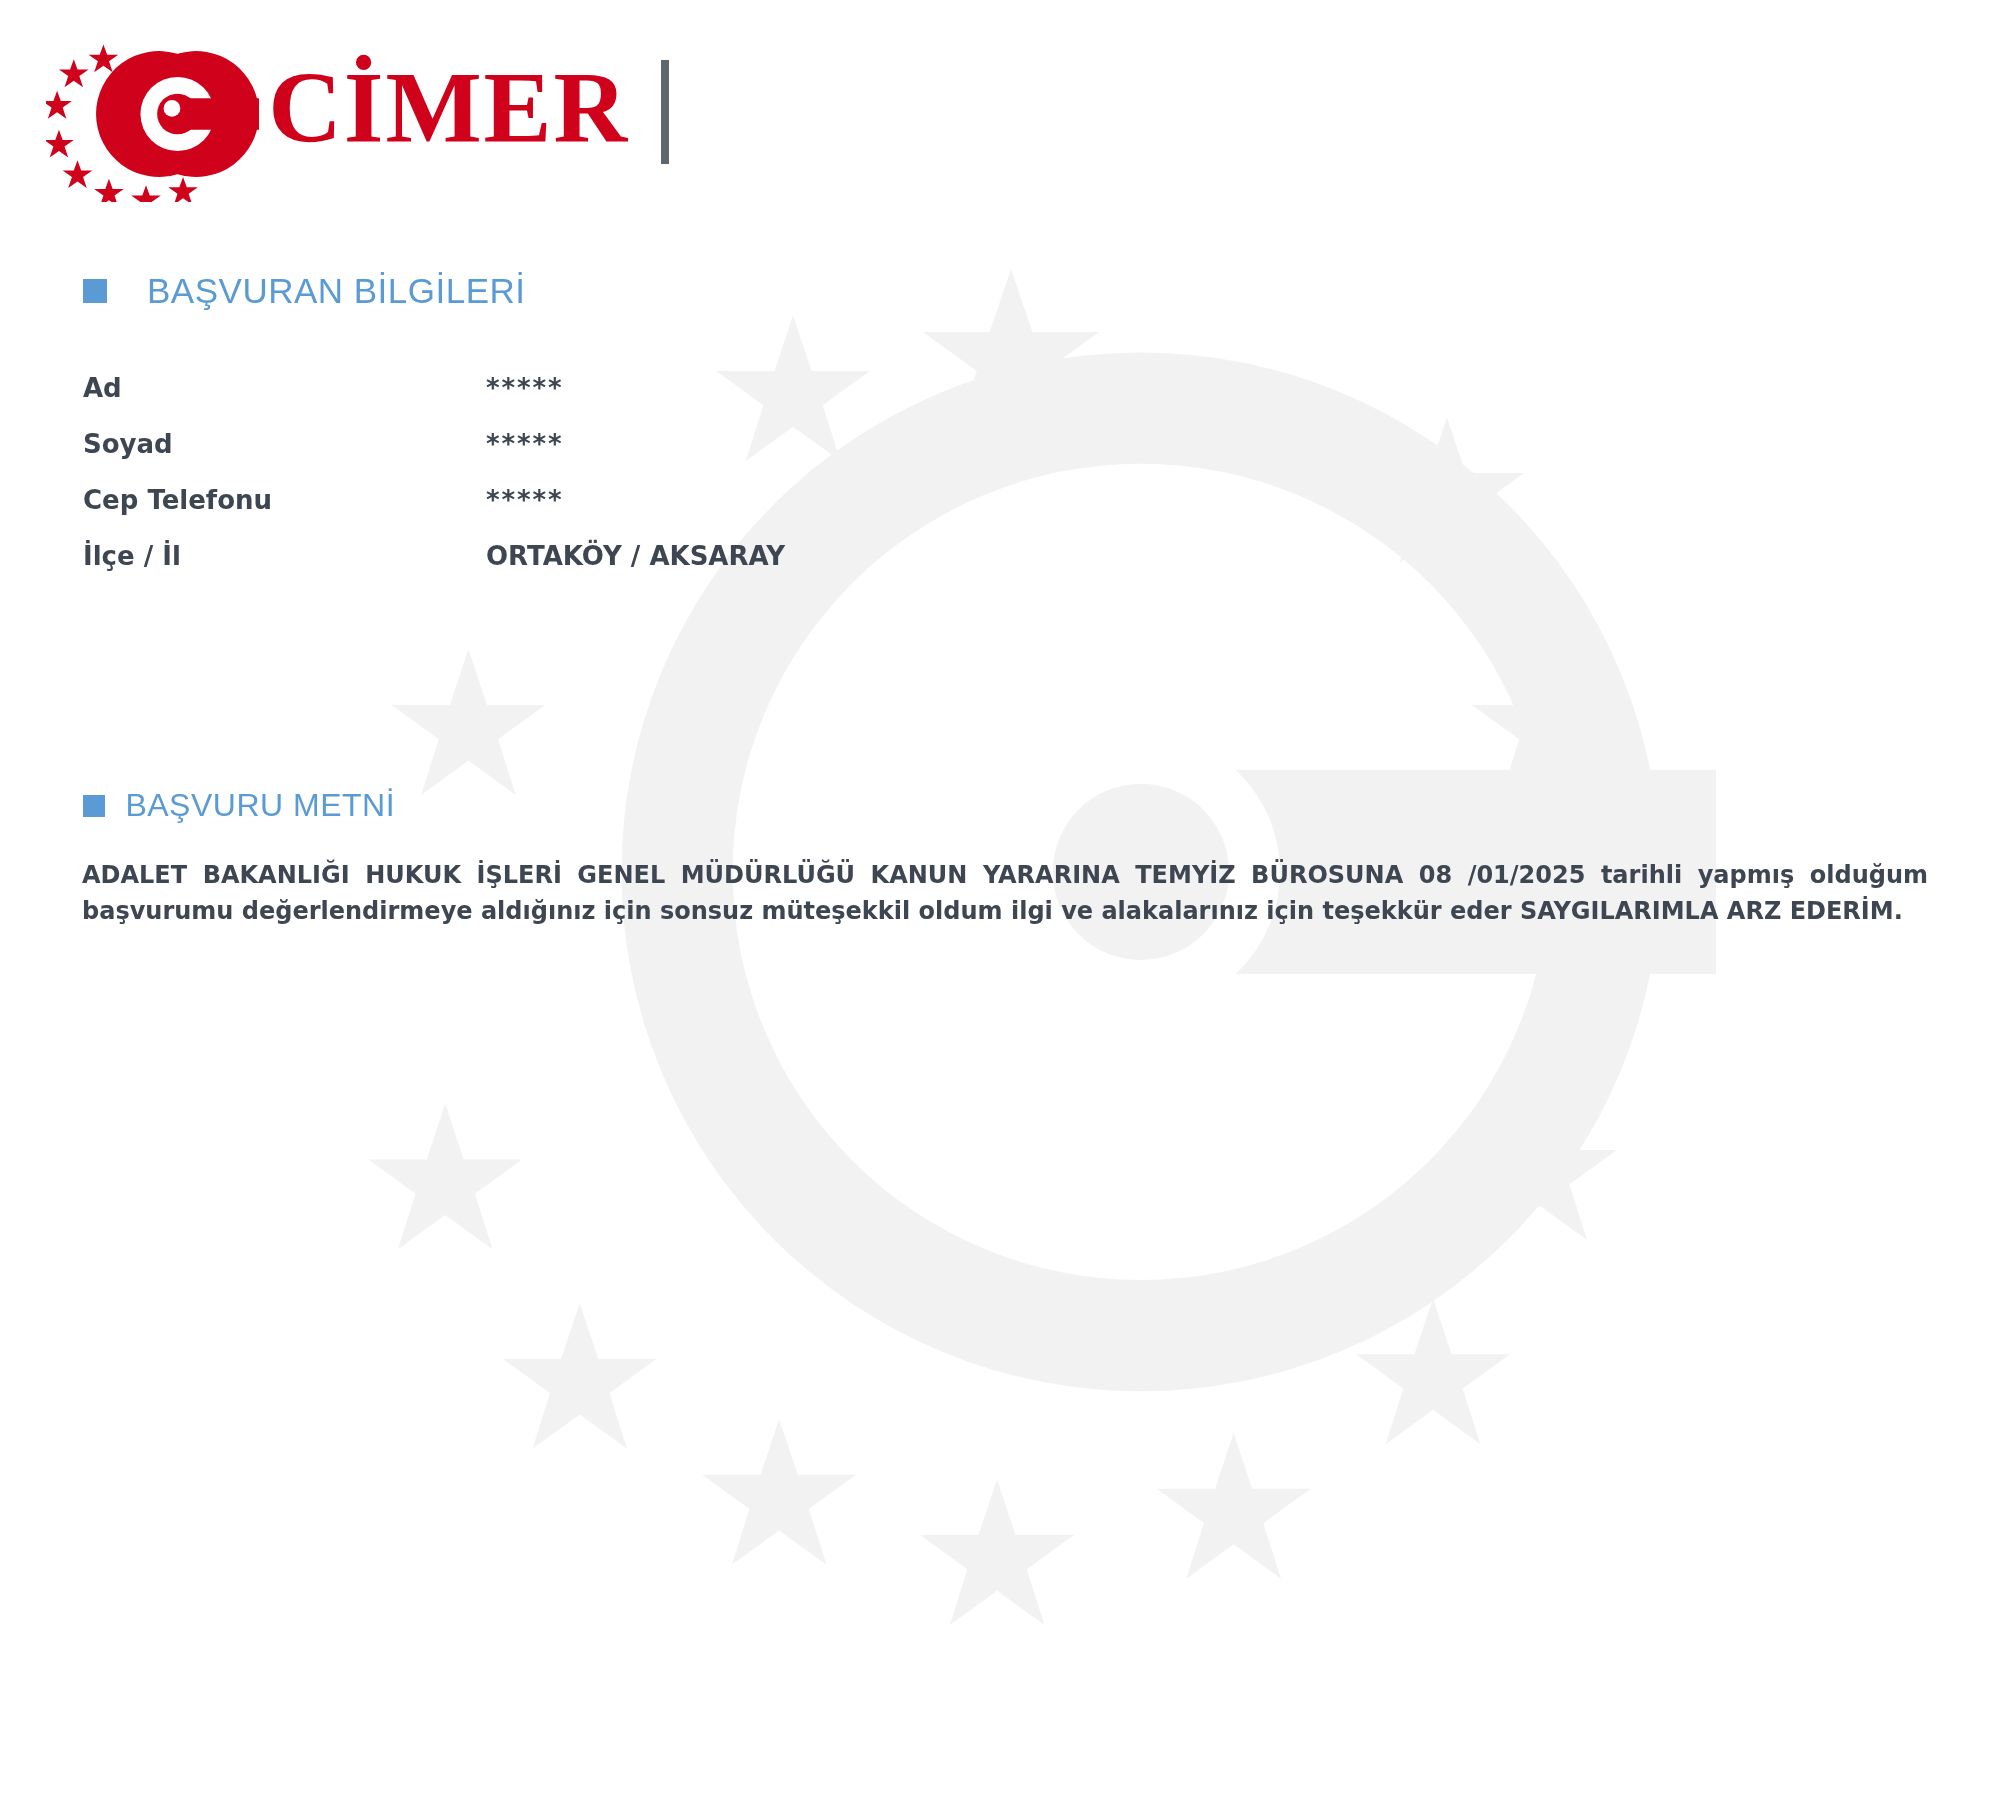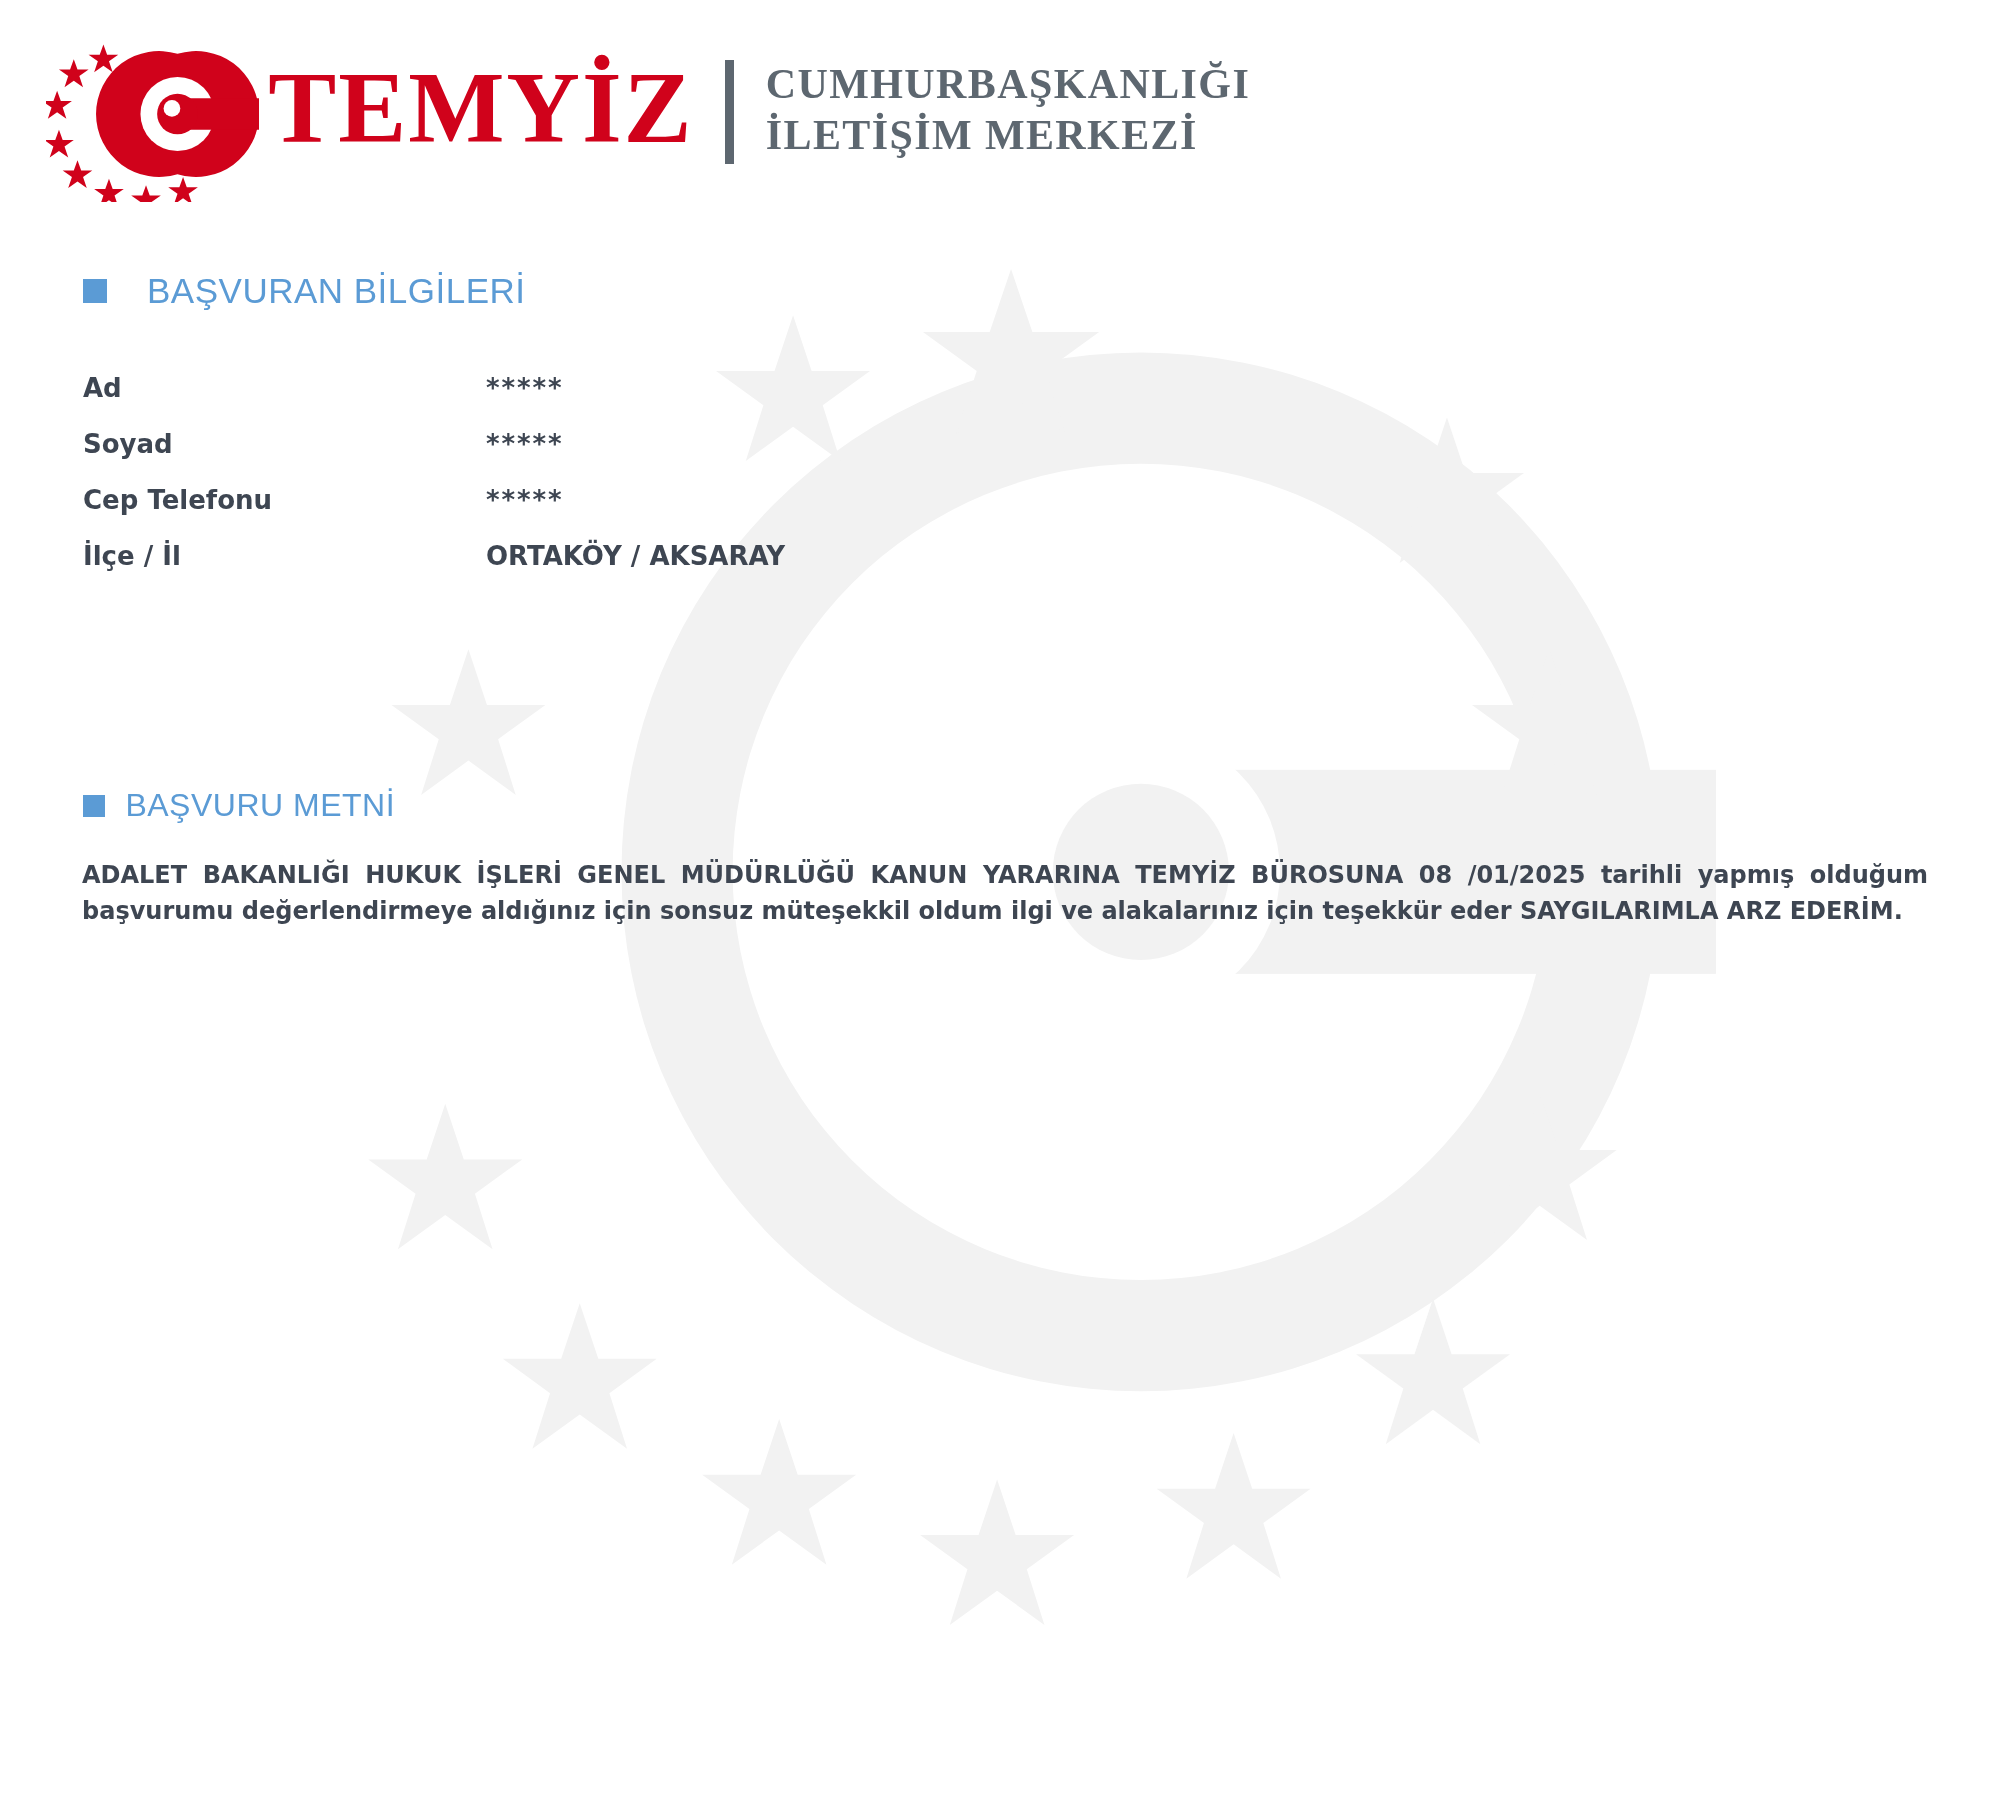--- a/index.html
+++ b/index.html
@@ -188,26 +188,22 @@
 
         <path d="M142 30 a 68 68 0 1 0 0 130 a 68 68 0 1 0 0 -130 z" fill="#d0021b"></path>
         <circle cx="142" cy="95" r="40" fill="#ffffff"></circle>
         <rect x="142" y="78" width="90" height="34" fill="#d0021b"></rect>
         <circle cx="142" cy="95" r="22" fill="#d0021b"></circle>
         <circle cx="136" cy="89" r="9" fill="#ffffff"></circle>
       </g>
     </svg>
   </div>
   <div class="logo-text">
-    <div class="cimer-word">TEMYİZ</div>
+    <div class="cimer-word">CİMER</div>
     <div class="logo-divider"></div>
-    <div class="logo-sub">
-      <div class="logo-sub-line">CUMHURBAŞKANLIĞI</div>
-      <div class="logo-sub-line">İLETİŞİM MERKEZİ</div>
-    </div>
   </div>
 </div>
 
 <div class="section-head" id="sec-basvuran">
   <span class="sec-bullet"></span>
   <span class="sec-title">BAŞVURAN BİLGİLERİ</span>
 </div>
 
 <table class="info-table">
   <tbody>

